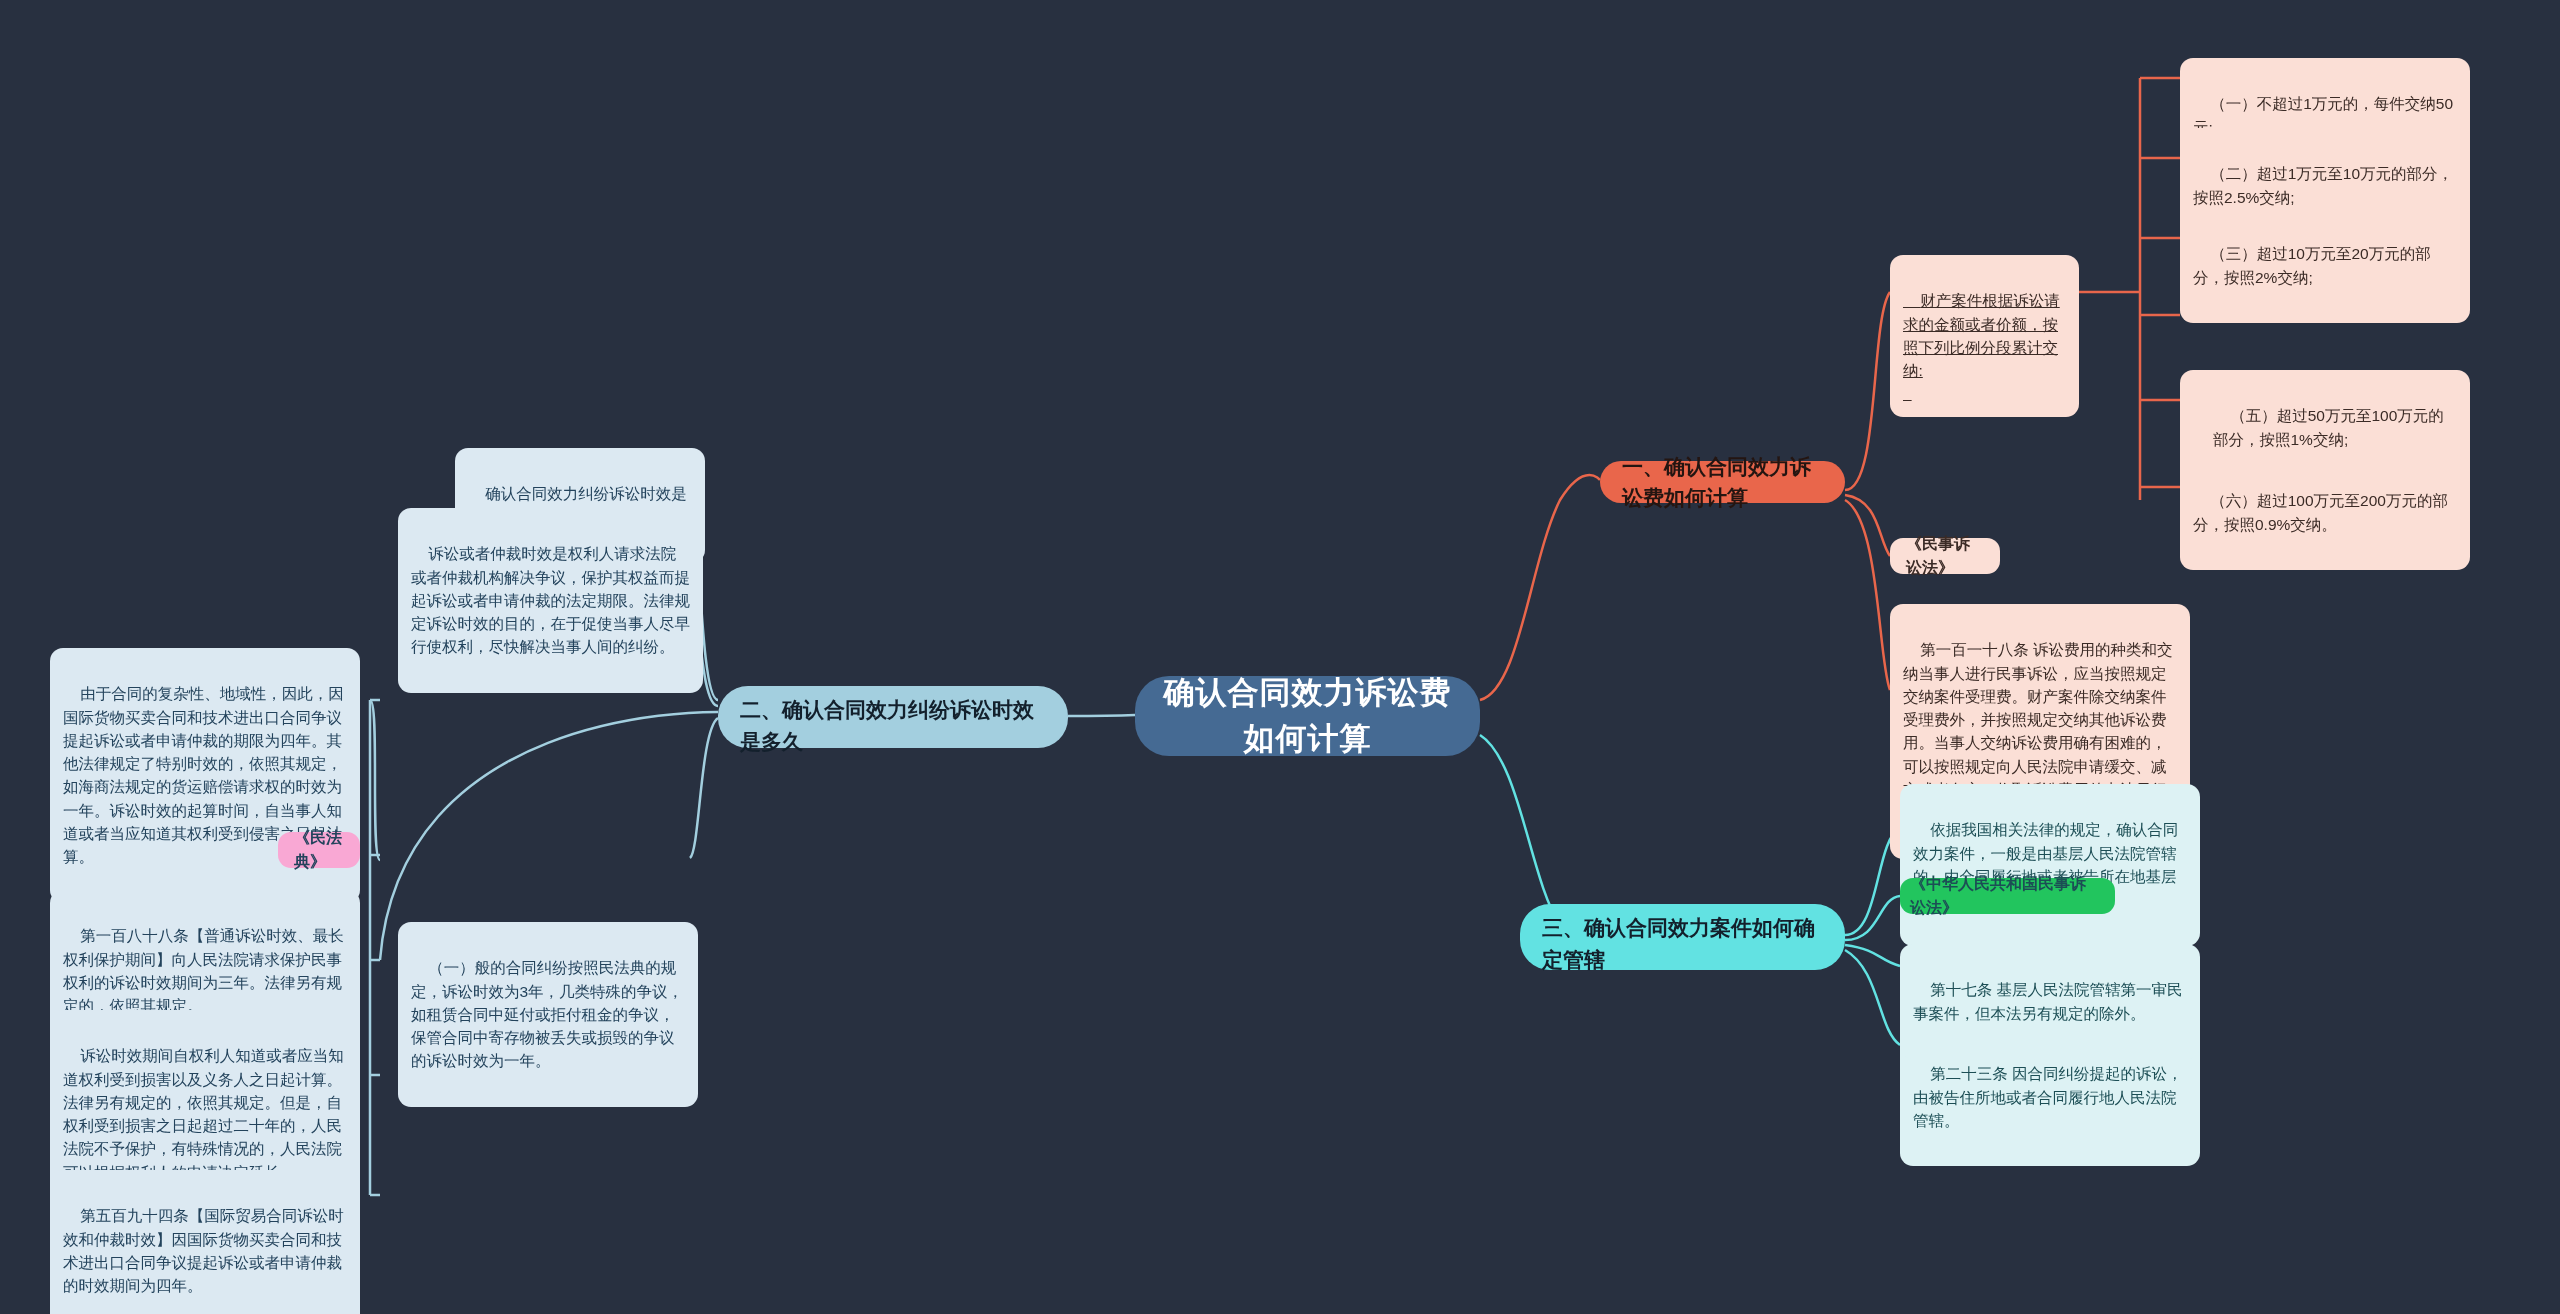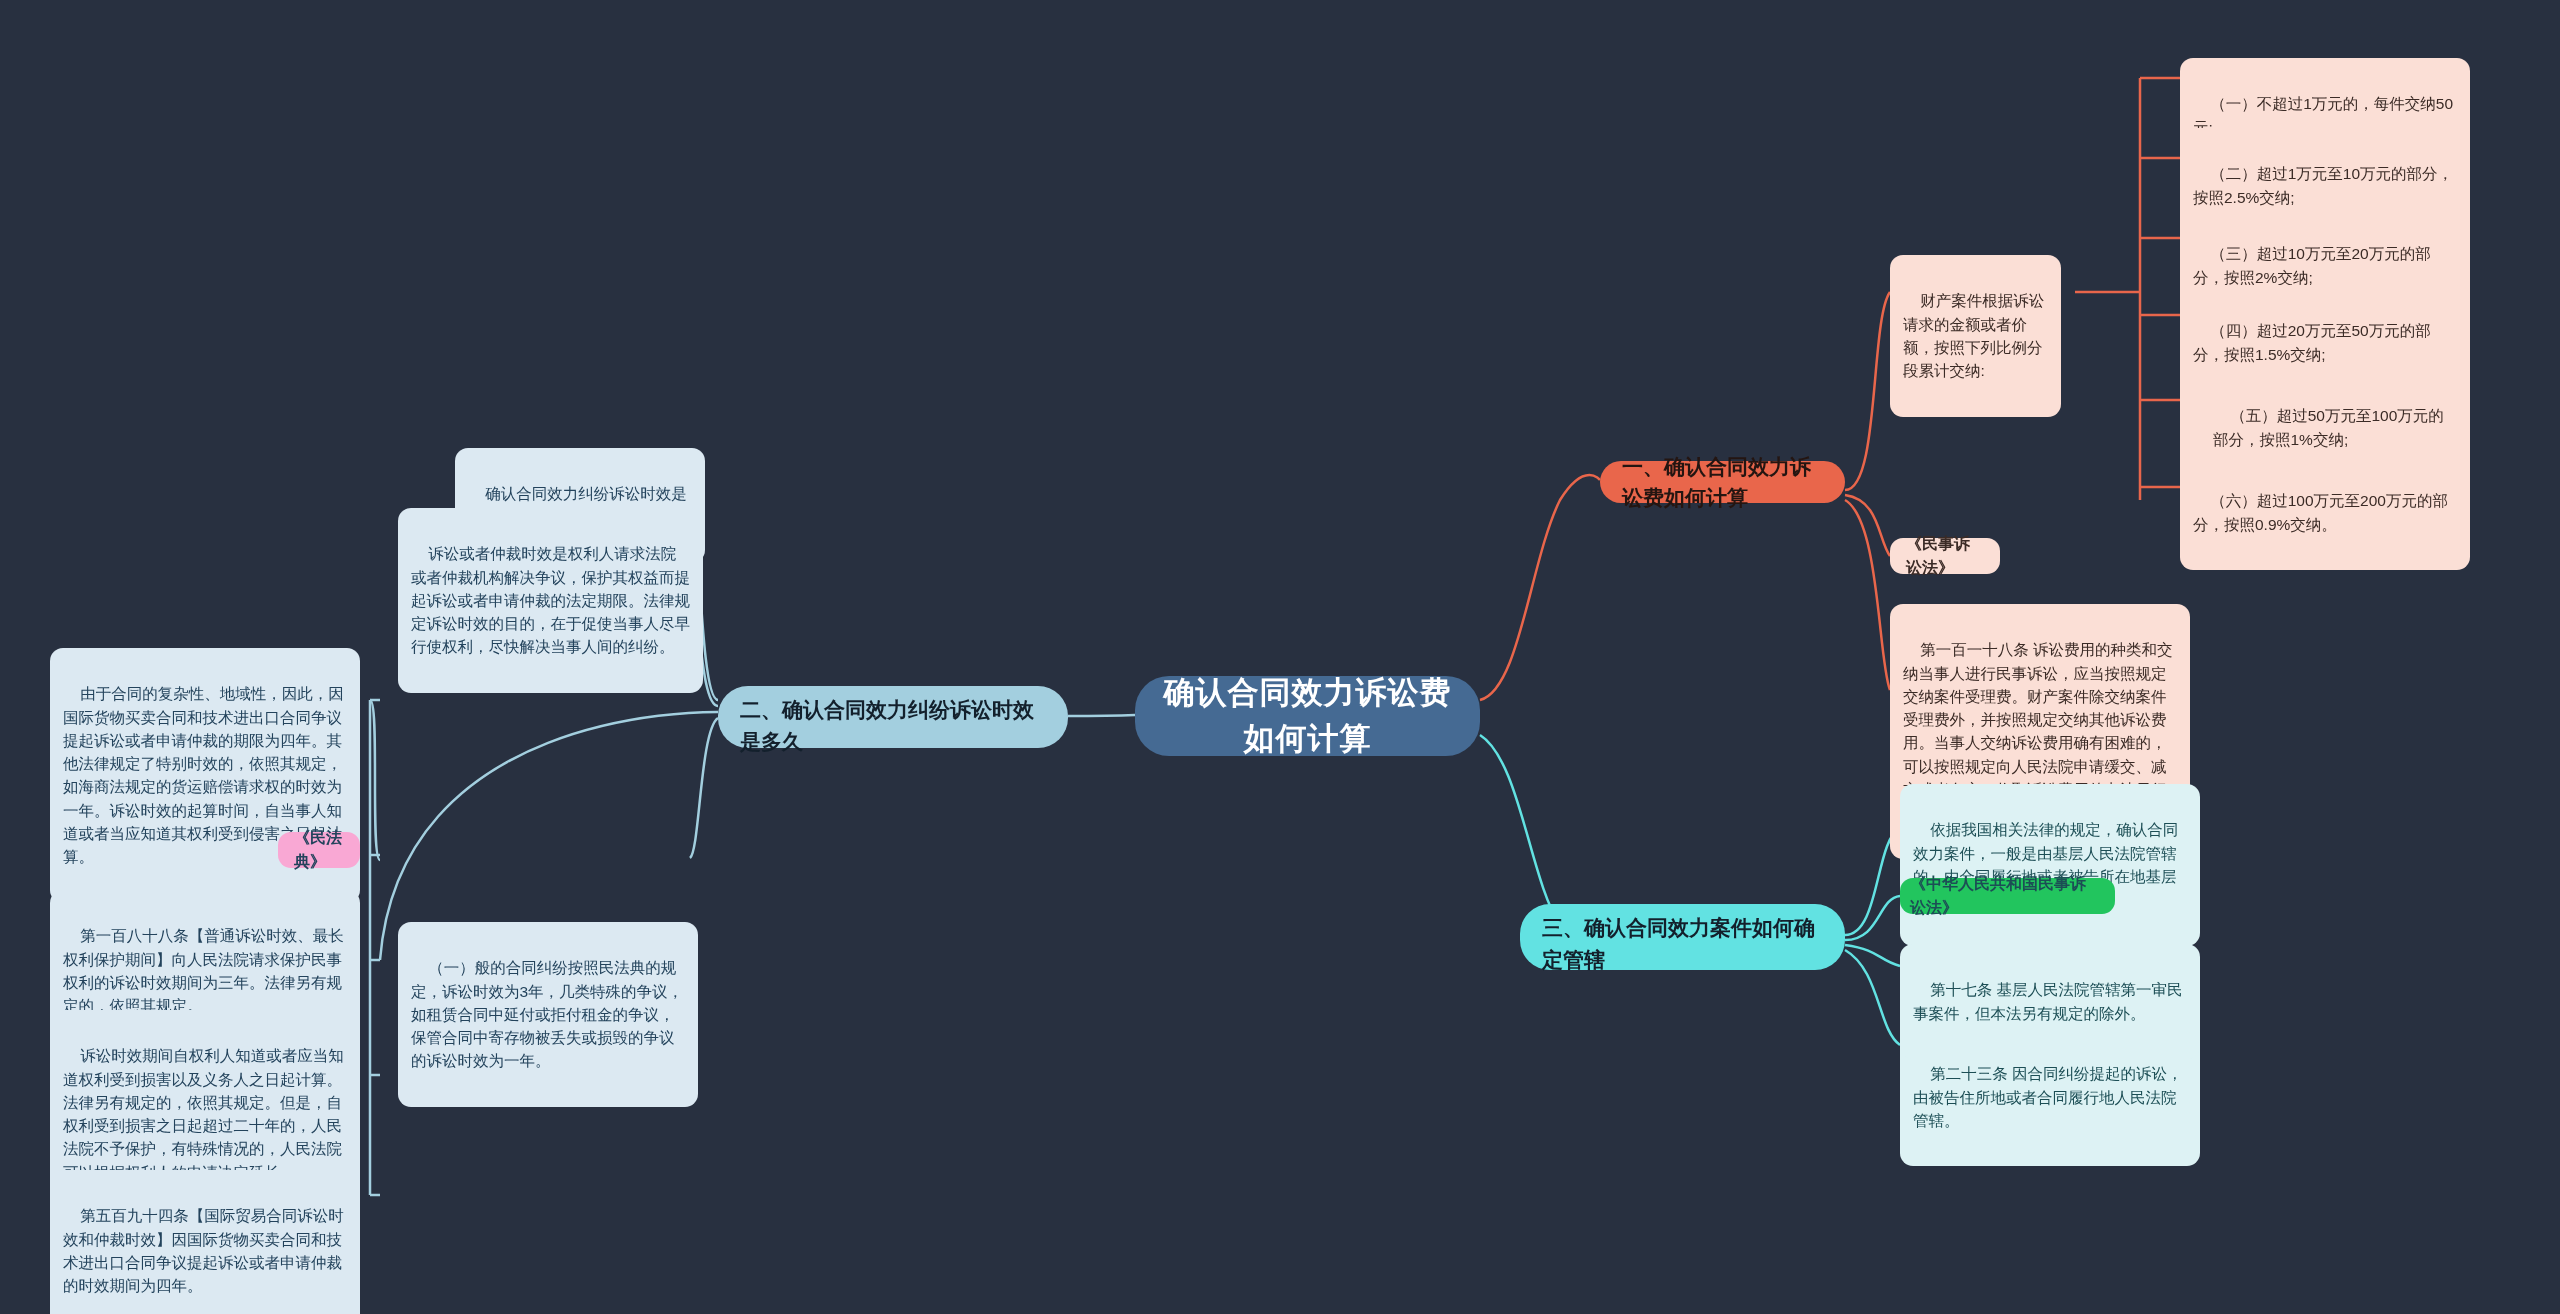--- a/index.html
+++ b/index.html
@@ -116,36 +116,33 @@
   </div>
 
   <div class="node branch b2" style="left:718px;top:686px;width:350px;height:62px;padding-top:8px;padding-bottom:8px;align-items:flex-start;">
     <span>二、确认合同效力纠纷诉讼时效是多久</span>
   </div>
 
   <div class="node branch b3" style="left:1520px;top:904px;width:325px;height:66px;padding-top:8px;padding-bottom:8px;align-items:flex-start;">
     <span>三、确认合同效力案件如何确定管辖</span>
   </div>
 
-  <div class="node card warm" style="left:1890px;top:255px;width:171px;">
+  <div class="node card warm" style="left:1890px;top:255px;width:189px;text-decoration:underline;">
     <span>财产案件根据诉讼请求的金额或者价额，按照下列比例分段累计交纳:</span>
   </div>
 
   <div class="node card warm" style="left:2180px;top:58px;width:290px;">
     <span>（一）不超过1万元的，每件交纳50元;</span>
   </div>
   <div class="node card warm" style="left:2180px;top:128px;width:290px;">
     <span>（二）超过1万元至10万元的部分，按照2.5%交纳;</span>
   </div>
   <div class="node card warm" style="left:2180px;top:208px;width:290px;">
     <span>（三）超过10万元至20万元的部分，按照2%交纳;</span>
   </div>
-  <div class="node card warm" style="left:2180px;top:285px;width:290px;">
-    <span>（四）超过20万元至50万元的部分，按照1.5%交纳;</span>
-  </div>
   <div class="node card warm" style="left:2180px;top:370px;width:290px;padding-left:33px;">
     <span>（五）超过50万元至100万元的部分，按照1%交纳;</span>
   </div>
   <div class="node card warm" style="left:2180px;top:455px;width:290px;">
     <span>（六）超过100万元至200万元的部分，按照0.9%交纳。</span>
   </div>
 
   <div class="node pill warm" style="left:1890px;top:538px;width:110px;height:36px;align-items:center;">
     <span>《民事诉讼法》</span>
   </div>

